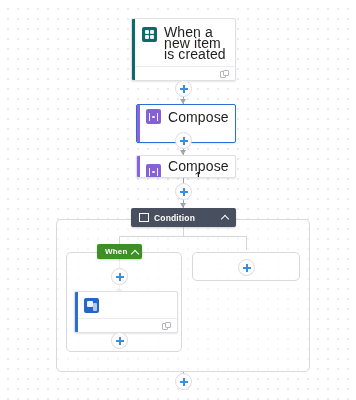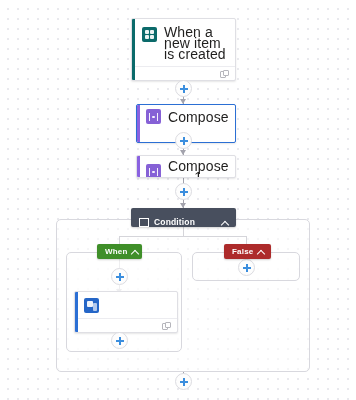--- a/index.html
+++ b/index.html
@@ -63,21 +63,21 @@
     position:absolute;border:1px solid #d8d8de;border-radius:5px;
     background:rgba(255,255,255,.55);box-sizing:border-box;z-index:1;
   }
   .branchbox{
     position:absolute;border:1px solid #d8d8de;border-radius:5px;
     background:rgba(255,255,255,.6);box-sizing:border-box;z-index:2;
   }
   
   .cond-header{
     position:absolute;background:#484f5e;border-radius:2px;
-    display:flex;align-items:flex-end;z-index:7;
+    display:flex;align-items:center;z-index:7;
     box-shadow:0 1px 2px rgba(0,0,0,.18);cursor:pointer;
   }
   .cond-ico{width:10px;height:9px;position:relative;margin:0 5px 0 8px;flex:0 0 auto;}
   .cond-ico b{position:absolute;background:#ffffff;display:block;}
   .cond-ico b:nth-child(1){left:0;top:0;width:1.3px;height:9px;}
   .cond-ico b:nth-child(2){right:0;top:0;width:1.3px;height:9px;}
   .cond-ico b:nth-child(3){left:0;top:0;width:10px;height:1.3px;}
   .cond-ico b:nth-child(4){left:0;bottom:0;width:10px;height:1.3px;}
   .cond-label{color:#ffffff;font-size:8.5px;font-weight:bold;letter-spacing:.15px;}
   .chev{width:7px;height:7px;position:relative;margin-left:auto;margin-right:8px;}
@@ -198,24 +198,20 @@
       <span class="copy-icon">
           <i></i>
           <i></i>
         </span>
     </div>
   </div>
 
   <div class="vline" style="left:119px;top:324px;height:9px;"></div>
   <div class="plus" style="left:111px;top:332px;"></div>
 
-  <div class="pill false" style="left:224px;top:244px;width:47px;height:15px;">
-    <span class="t">False</span>
-    <span class="chev" style="width:6px;height:6px;margin-left:4px;margin-right:6px;"></span>
-  </div>
 
   <div class="branchbox" style="left:192px;top:252px;width:108px;height:29px;"></div>
   <div class="plus" style="left:238px;top:259px;"></div>
 
   <div class="vline" style="left:183px;top:372px;height:8px;"></div>
   <div class="plus" style="left:175px;top:373px;"></div>
 
 </div>
 
 </body></html>

